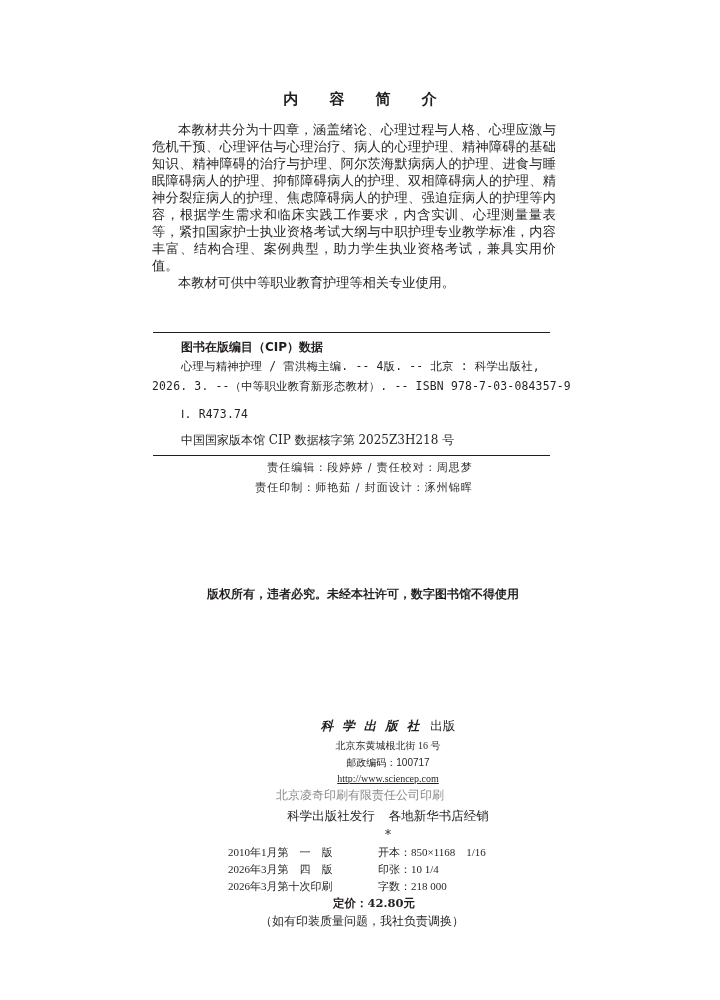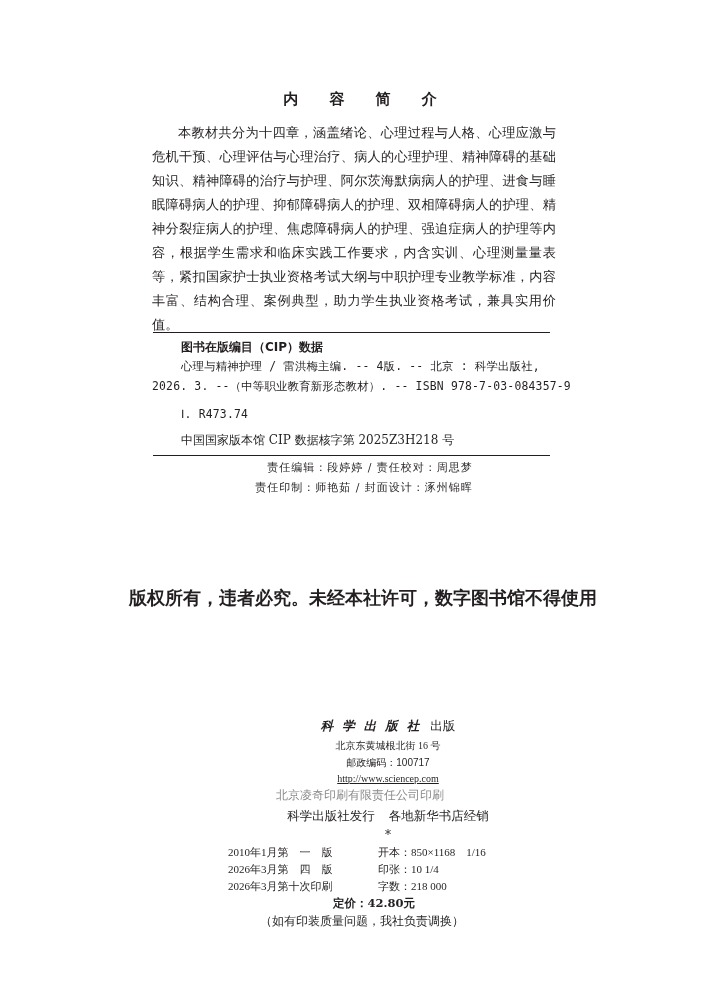--- a/index.html
+++ b/index.html
@@ -29,21 +29,21 @@
       letter-spacing: 13px;
       text-indent: 13px;
     }
 
     
     .summary {
       top: 121px;
       left: 152px;
       width: 404px;
       font-size: 13.2px;
-      line-height: 24px;
+      line-height: 17px;
       text-align: justify;
       text-align-last: left;
     }
     .summary p {
       margin: 0;
       text-indent: 26px;
     }
 
     
     .rule {
@@ -92,21 +92,21 @@
     .staff1 { top: 460px; left: 10px; }
     .staff2 { top: 480px; left: 4px; }
 
     .rights {
       top: 586px;
       left: 0;
       width: 720px;
       text-align: center;
       font-family: "DejaVu Sans", "Liberation Sans", sans-serif;
       font-weight: bold;
-      font-size: 18px;
+      font-size: 12px;
       white-space: nowrap;
       padding-left: 6px;
       box-sizing: border-box;
     }
 
     
     .colo {
       left: 0;
       width: 720px;
       text-align: center;
@@ -159,20 +159,21 @@
       box-sizing: border-box;
     }
   </style>
 </head>
 <body>
 
 <div class="abs title">内 容 简 介</div>
 
 <div class="abs summary">
   <p>本教材共分为十四章，涵盖绪论、心理过程与人格、心理应激与危机干预、心理评估与心理治疗、病人的心理护理、精神障碍的基础知识、精神障碍的治疗与护理、阿尔茨海默病病人的护理、进食与睡眠障碍病人的护理、抑郁障碍病人的护理、双相障碍病人的护理、精神分裂症病人的护理、焦虑障碍病人的护理、强迫症病人的护理等内容，根据学生需求和临床实践工作要求，内含实训、心理测量量表等，紧扣国家护士执业资格考试大纲与中职护理专业教学标准，内容丰富、结构合理、案例典型，助力学生执业资格考试，兼具实用价值。</p>
+  <p>本教材可供中等职业教育护理等相关专业使用。</p>
 </div>
 
 <div class="abs rule top"></div>
 <div class="abs cip-heading">图书在版编目（CIP）数据</div>
 <div class="abs cip-line cip-line1">心理与精神护理 / 雷洪梅主编. -- 4版. -- 北京 : 科学出版社,</div>
 <div class="abs cip-line cip-line2">2026. 3. --（中等职业教育新形态教材）. -- ISBN 978-7-03-084357-9</div>
 <div class="abs cip-line cip-class">Ⅰ. R473.74</div>
 <div class="abs cip-verify">中国国家版本馆 CIP 数据核字第 2025Z3H218 号</div>
 <div class="abs rule bottom"></div>
 

